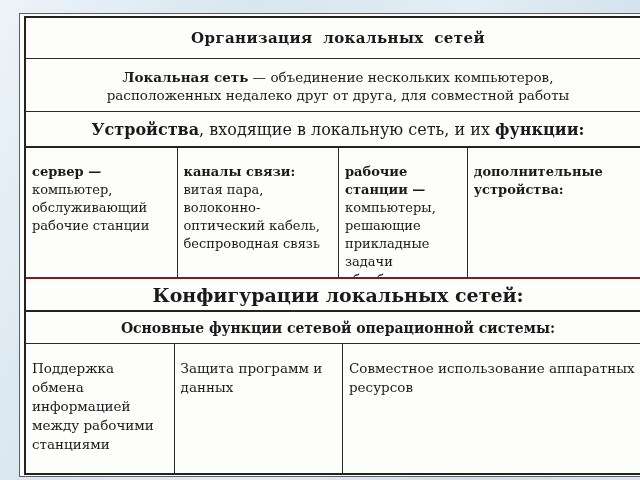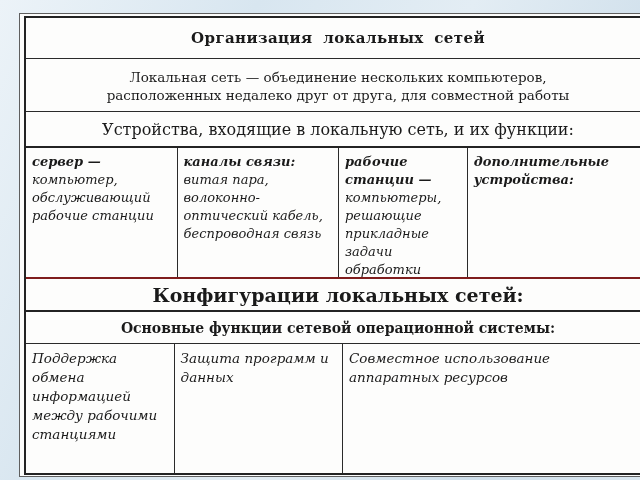--- a/index.html
+++ b/index.html
@@ -73,34 +73,33 @@
     font-weight: bold; font-size: 14px;
   }
   .row-os {
     flex: 1;
     border-top: 1px solid #2a2a2a;
     display: grid;
     grid-template-columns: 149fr 170fr 311fr;
     font-size: 13.5px; line-height: 19px;
   }
   .cell {
-    padding: 5px 8px 0 6px;
+    padding: 15px 8px 0 6px;
     overflow: hidden;
-    font-style: italic;
   }
   .cell + .cell { border-left: 1px solid #2a2a2a; }
   .term { font-weight: bold; display: block; }
   .conf-cell {
     display: flex; align-items: center; justify-content: center;
     text-align: center;
     white-space: pre-line;
     overflow: hidden;
   }
   .conf-cell + .conf-cell { border-left: 1px solid #2a2a2a; }
-  .bold { font-weight: normal; }
+  .bold { font-weight: bold; }
 </style>
 </head>
 <body>
 
 <div class="slide">
   <div class="paper">
     <div class="tbl">
 
       <div class="row row-title center-row">
         <span>Организация  локальных  сетей</span>

